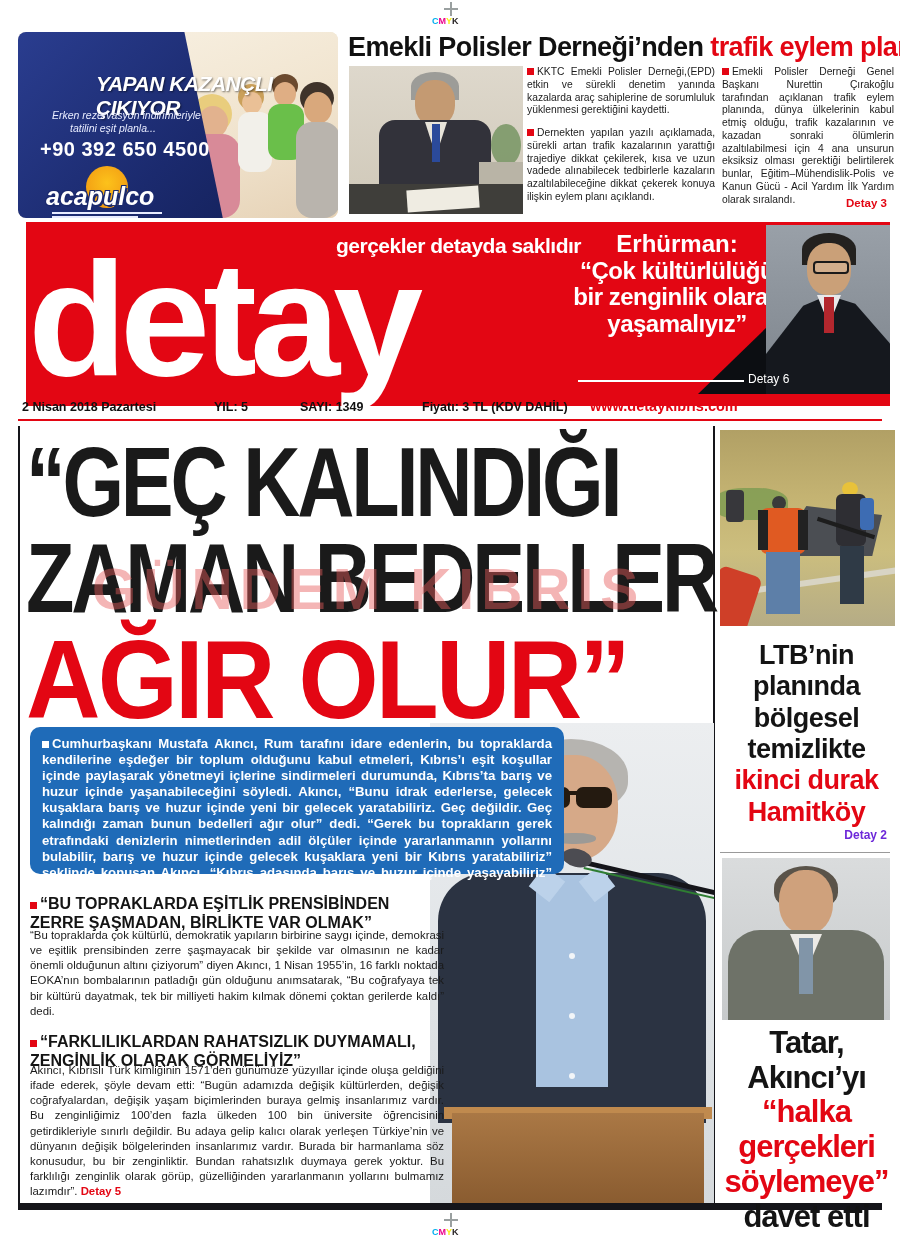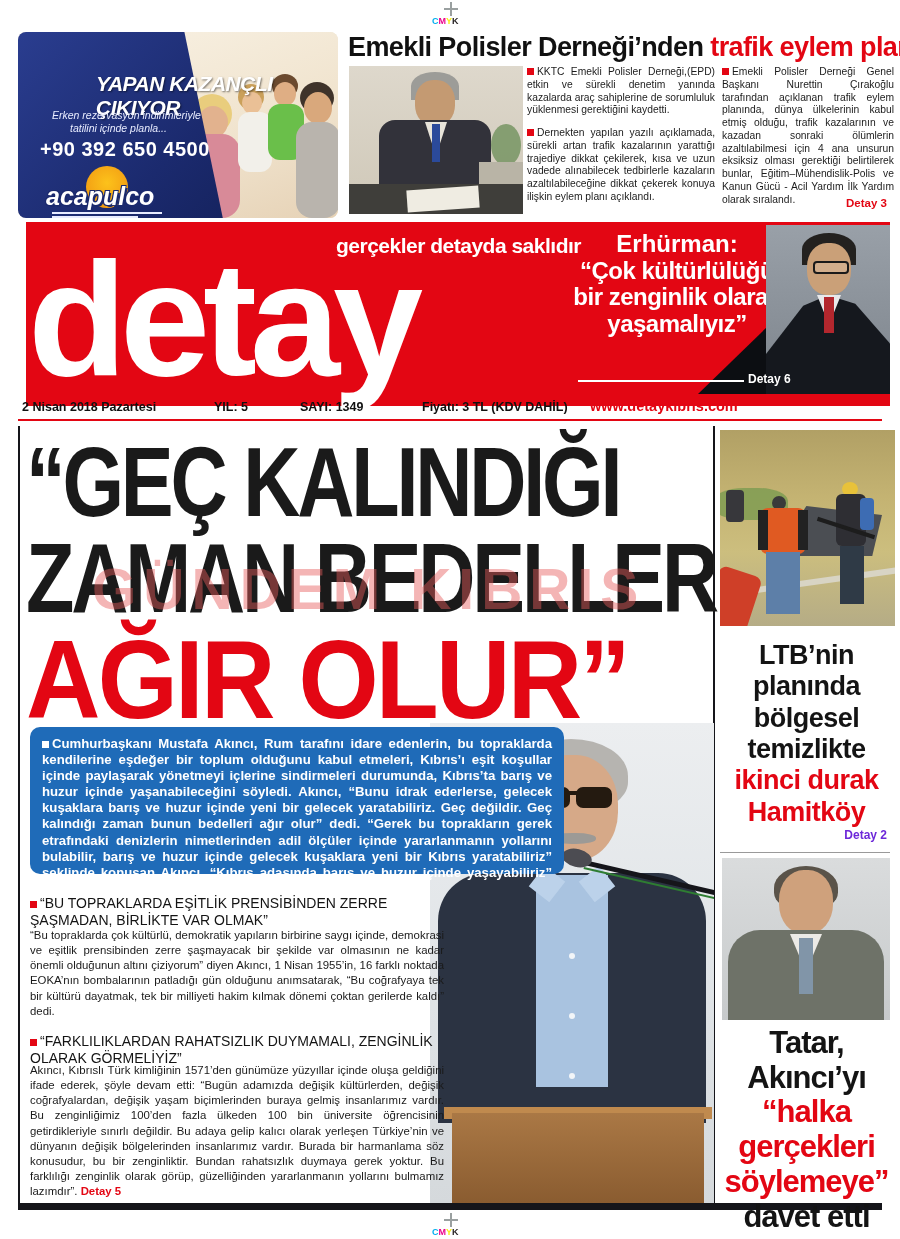--- a/index.html
+++ b/index.html
@@ -49,21 +49,21 @@
   .ts-pref{left:846px;top:197px;font-size:11.5px;font-weight:bold;color:#e30613;}
 
   
   .masthead{left:18px;top:222px;width:864px;height:184px;background:#e30613;overflow:hidden;margin-left:8px;}
   .mh-slogan{left:310px;top:12px;font-size:21px;font-weight:bold;color:#fff;letter-spacing:-0.5px;}
   .mh-logo{left:2px;top:16px;font-size:162px;font-weight:800;color:#fff;line-height:1;letter-spacing:-7px;}
   .mh-erh{left:542px;top:8px;width:218px;text-align:center;color:#fff;font-weight:bold;}
   .mh-erh-name{font-size:24px;line-height:1.15;}
   .mh-erh-quote{font-size:24px;line-height:1.12;letter-spacing:-0.5px;}
   .mh-rule{left:552px;top:158px;width:166px;height:2px;background:#fff;}
-  .mh-pref{left:722px;top:150px;font-size:12px;font-weight:bold;color:#fff;}
+  .mh-pref{left:722px;top:150px;font-size:12px;font-weight:normal;color:#fff;}
   .mh-wedge{left:672px;top:104px;width:70px;height:68px;background:#0c0e12;
             -webkit-clip-path:polygon(100% 0,100% 100%,0 100%);clip-path:polygon(100% 0,100% 100%,0 100%);}
   .mh-photo{left:740px;top:3px;width:124px;height:169px;overflow:hidden;background:linear-gradient(#99a0a8,#7d848c);}
 
   
   .dateline{left:18px;top:398px;width:864px;height:21px;border-bottom:2.5px solid #e30613;font-size:12.5px;font-weight:bold;color:#111;}
   .dl-date{left:4px;top:2px;}  .dl-yil{left:196px;top:2px;}  .dl-sayi{left:282px;top:2px;}  .dl-fiyat{left:404px;top:2px;}
   .dl-web{left:572px;top:0px;font-size:14.5px;color:#e30613;}
 
   
@@ -78,21 +78,21 @@
   .hl2{top:528px;font-size:99px;color:#1a1a1a;letter-spacing:-4px;}
   .hl2 .in{transform:scaleX(0.80);}
   .hl3{top:624px;font-size:112px;color:#e30613;letter-spacing:-3px;}
   .hl3 .in{transform:scaleX(0.92);}
   .watermark{left:92px;top:556px;font-size:57px;font-weight:bold;letter-spacing:7px;color:rgba(230,92,92,0.45);z-index:60;white-space:nowrap;}
 
   
   .leadbox{left:30px;top:727px;width:534px;height:147px;background:#1f6bb8;border-radius:10px;z-index:10;
            padding:9px 12px;box-sizing:border-box;color:#fff;font-weight:bold;font-size:13.2px;line-height:1.22;text-align:justify;}
   .leadbox .sqbullet{background:#ffffff;}
-  .sub{left:30px;width:414px;font-size:14px;font-weight:normal;line-height:1.18;color:#141414;}
+  .sub{left:30px;width:414px;font-size:16px;font-weight:bold;line-height:1.18;color:#141414;}
   .sub1{top:895px;}
   .sub2{top:1033px;}
   .body{left:30px;width:414px;font-size:11.4px;line-height:1.33;text-align:justify;color:#1a1a1a;}
   .body1{top:928px;}
   .body2{top:1063px;}
 
   
   .ak-photo{left:430px;top:723px;width:284px;height:480px;overflow:hidden;
             background:linear-gradient(180deg,#eceef0 0%,#e0e4e7 55%,#d5d9dc 100%);}
   .ak-hair{position:absolute;left:84px;top:16px;width:114px;height:74px;background:#b6b4b0;border-radius:50% 50% 42% 42%;}
@@ -150,21 +150,21 @@
       <div class="blob" style="left:158px;top:60px;width:28px;height:32px;background:#d9a87c;"></div>
       <div class="shape" style="left:34px;top:102px;width:60px;height:84px;background:#d88a98;border-radius:18px;"></div>
       <div class="shape" style="left:92px;top:80px;width:34px;height:60px;background:#f2f0ea;border-radius:12px;"></div>
       <div class="shape" style="left:122px;top:72px;width:36px;height:56px;background:#6abf4a;border-radius:12px;"></div>
       <div class="shape" style="left:150px;top:90px;width:44px;height:96px;background:#b9b4ad;border-radius:16px;"></div>
     </div>
     <div class="ad-stripe"></div>
     <div class="ad-blue"></div>
     <div class="abs ad-l2">YAPAN KAZANÇLI ÇIKIYOR</div>
     <div class="abs ad-t1">Erken rezervasyon indirimleriyle</div>
-    <div class="abs ad-t2">tatilini içinde planla...</div>
+    <div class="abs ad-t2">tatilini eşit planla...</div>
     <div class="abs ad-phone">+90 392 650 4500</div>
     <div class="abs ad-logo">
       <div class="ad-sun"></div>
       <div class="ad-brand">acapulco</div>
       <div class="ad-wave" style="top:42px;"></div>
       <div class="ad-wave" style="top:46px;width:86px;"></div>
     </div>
 
   </div>
 

